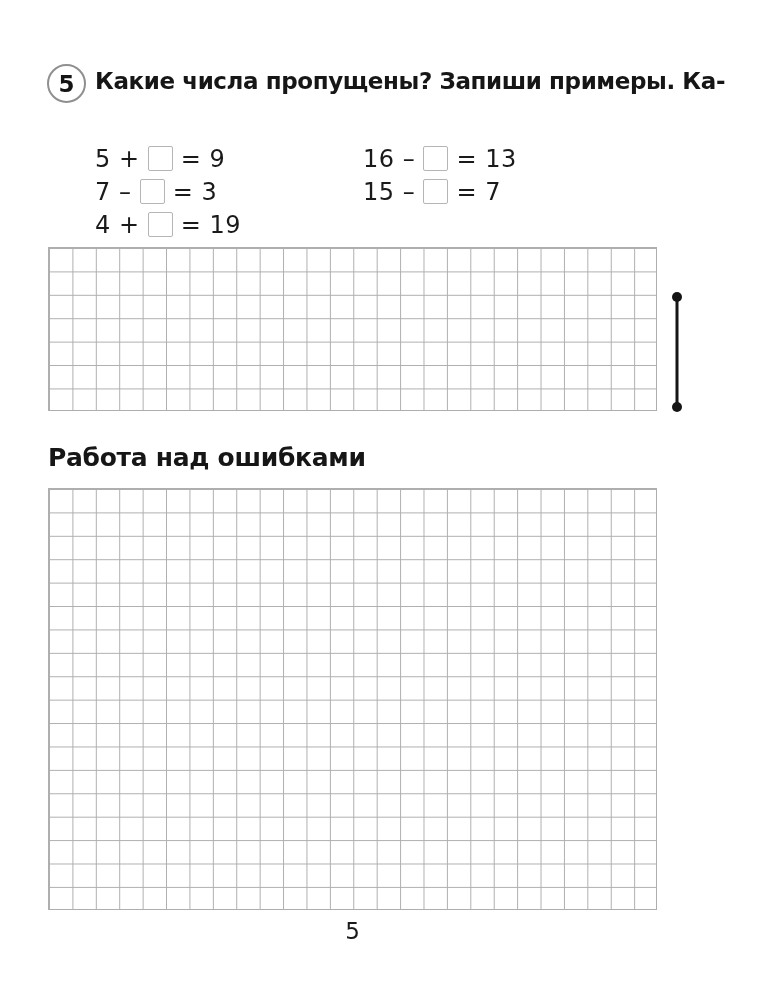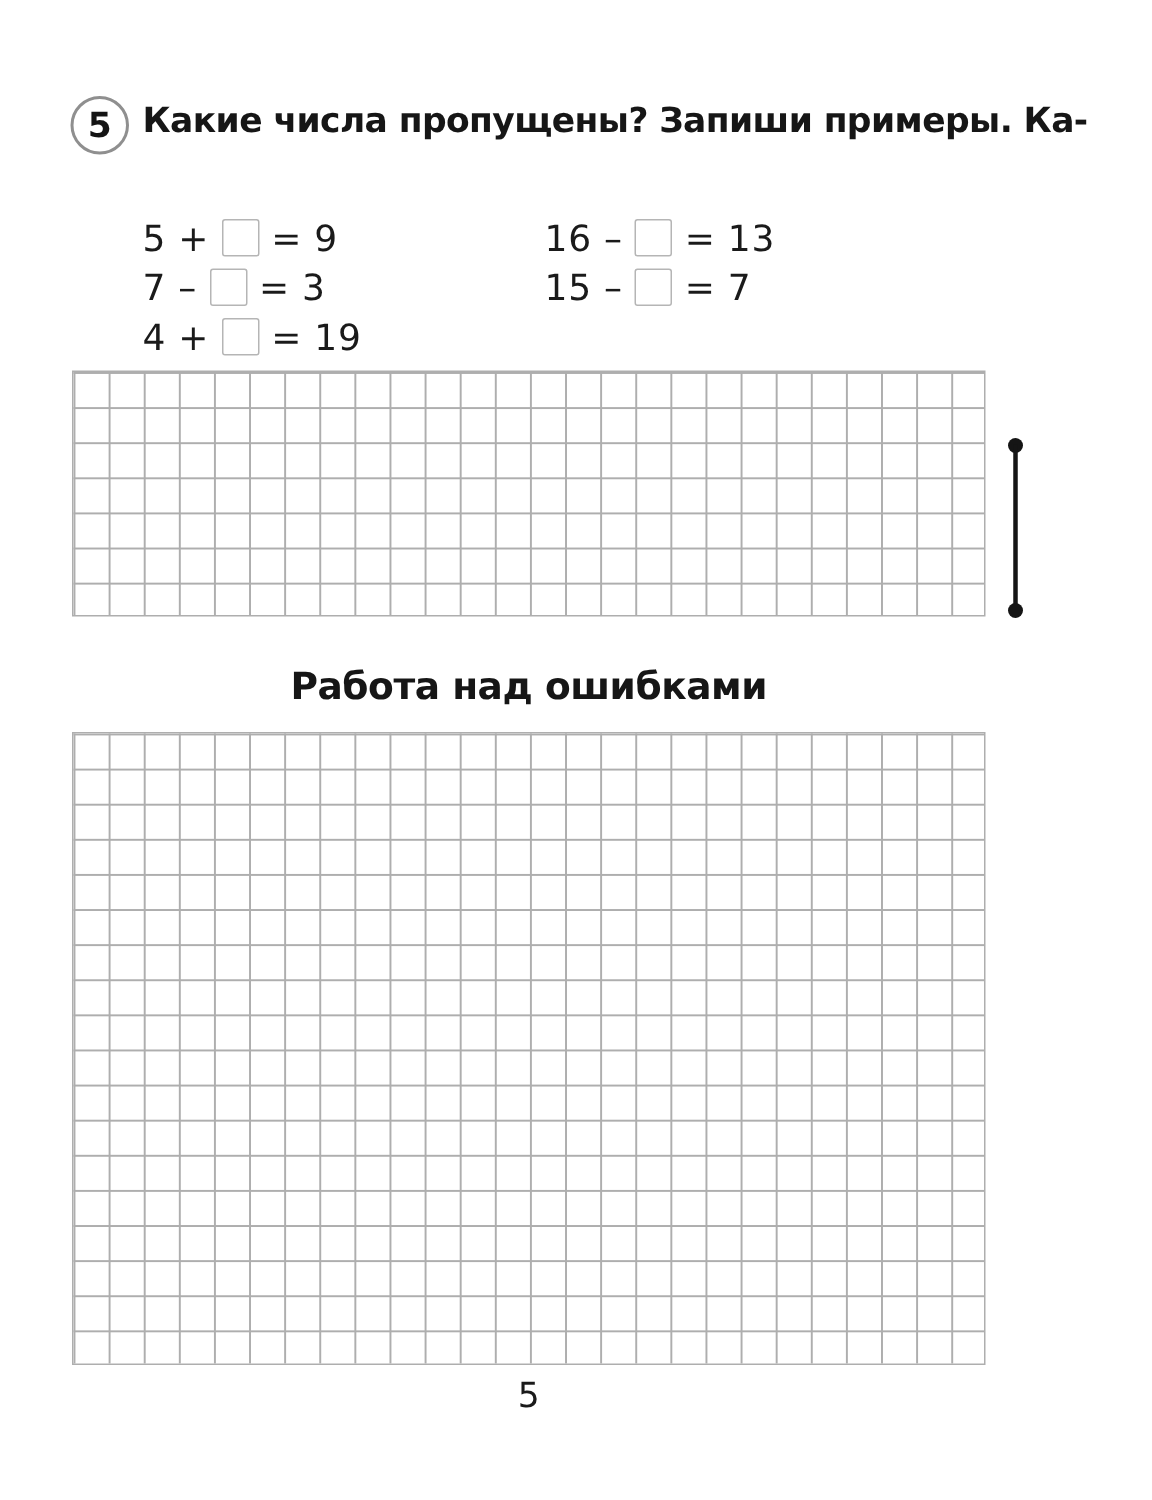--- a/index.html
+++ b/index.html
@@ -92,21 +92,20 @@
     border-radius: 50%;
   }
   .stroke-mark .dot.top { top: 0; }
   .stroke-mark .dot.bottom { bottom: 0; }
 
   
   .section-title {
     position: absolute;
     left: 48px; top: 443px;
     width: 609px;
-    text-align: center;
     font-size: 25px; font-weight: bold;
     letter-spacing: -0.3px;
     color: #161616;
   }
 
   
   .page-number {
     position: absolute;
     left: 48px; top: 918px;
     width: 609px;

